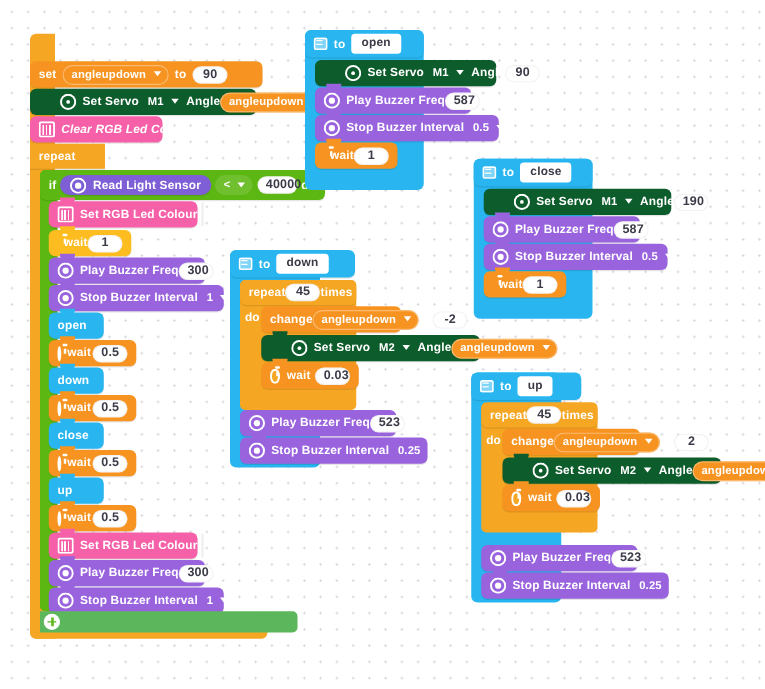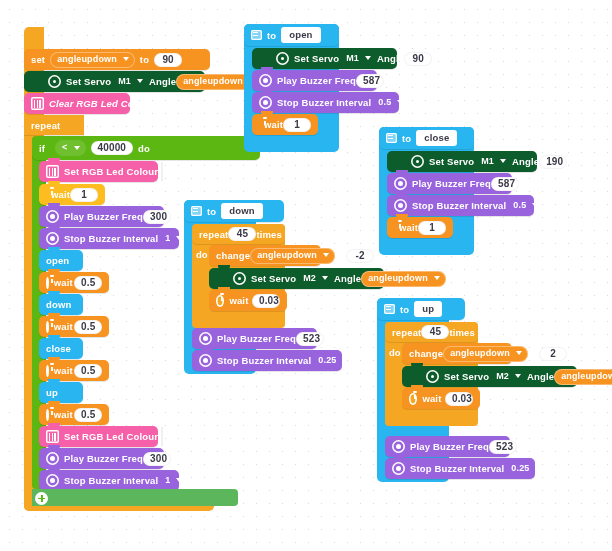--- a/index.html
+++ b/index.html
@@ -157,23 +157,27 @@
   <div class="blk c-pink" style="left:24px;top:93px;width:106px;height:21px;font-style:italic;">
     <span class="ico ico-rgb"></span>
     <span class="lbl">Clear RGB Led Colour</span>
   </div>
 
   <div class="blk c-orange" style="left:24px;top:115px;width:60px;height:20px;border-radius:0;">
     <span class="lbl">repeat</span>
   </div>
 
   <div class="abs c-green" style="left:32px;top:136px;width:14px;height:353px;border-radius:4px 0 0 4px;"></div>
-  <div class="blk c-green" style="left:32px;top:136px;width:228px;height:24px;">
+  <div class="blk c-green" style="left:32px;top:136px;width:228px;height:24px;justify-content:space-between;">
     <span class="lbl">if</span>
     <span class="gap"></span>
+    <span class="blk" style="position:relative;left:0;top:0;background:#7f5fd6;height:16px;border-radius:8px;padding:0 8px;">
+      <span class="ico ico-light"></span>
+      <span class="lbl">Read Light Sensor</span>
+    </span>
     <span class="gap"></span>
     <span class="dd plain" style="background:rgba(255,255,255,.12);">
       <span>&lt;</span>
       <i class="caret"></i>
     </span>
     <span class="gap"></span>
     <span class="oval">40000</span>
     <span class="gap"></span>
     <span class="lbl">do</span>
   </div>

